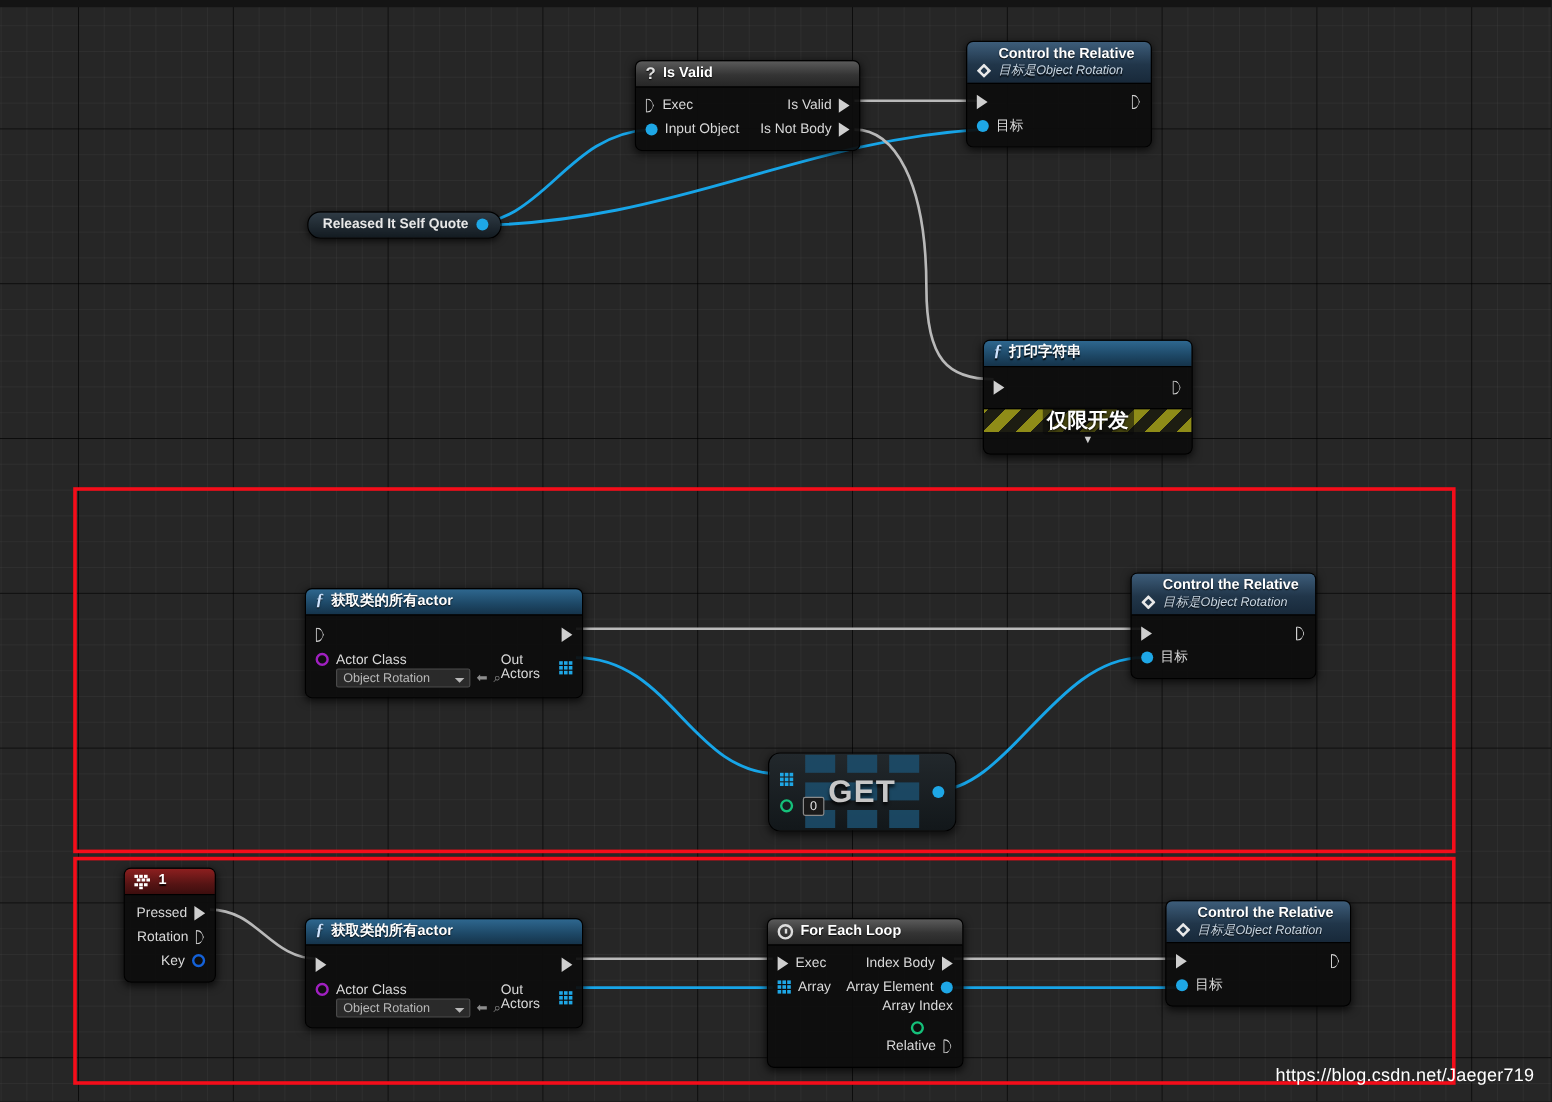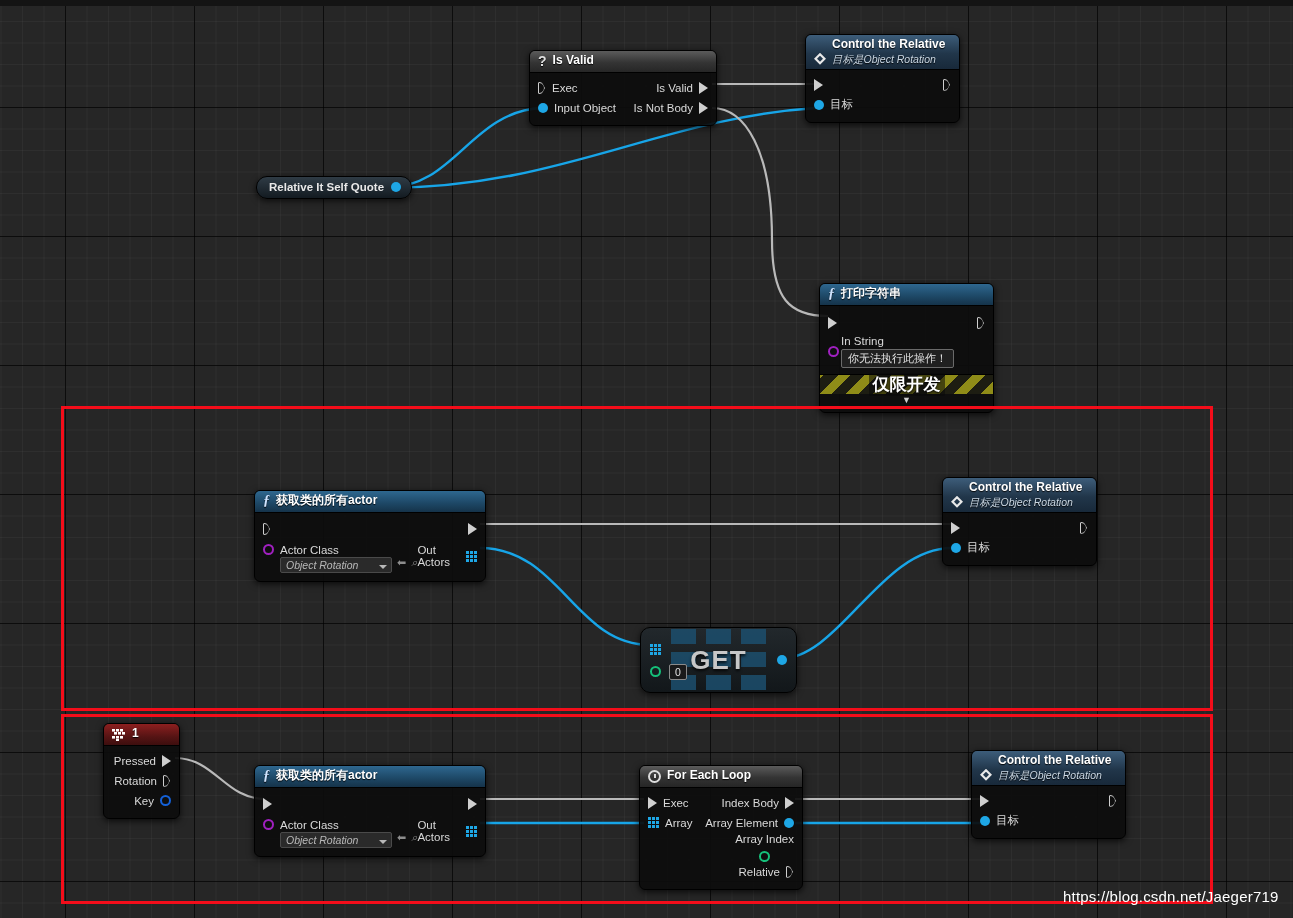--- a/index.html
+++ b/index.html
@@ -141,21 +141,21 @@
       linear-gradient(#fff 0 0),linear-gradient(#fff 0 0),linear-gradient(#fff 0 0),
       linear-gradient(#fff 0 0),linear-gradient(#fff 0 0),linear-gradient(#fff 0 0),
       linear-gradient(#fff 0 0),linear-gradient(#fff 0 0),linear-gradient(#fff 0 0),
       linear-gradient(#fff 0 0);
     background-size:3px 2.6px;background-repeat:no-repeat;
     background-position:0 0,4px 0,8px 0,2px 3.4px,6px 3.4px,10px 3.4px,0 6.8px,4px 6.8px,8px 6.8px,4px 10px;
   }
   .qicon{font-size:14px;font-weight:bold;color:#e0e0e0;line-height:1;}
   
   .classpick{
-    display:flex;align-items:flex-start;gap:5px;margin:1px 0 0 16px;font-style:italic;
+    display:flex;align-items:center;gap:5px;margin:1px 0 0 16px;
   }
   .combo{
     background:#2a2a2a;border:1px solid #4a4a4a;border-radius:2px;
     color:#b8b8b8;font-size:10.5px;padding:1px 13px 1px 5px;
     position:relative;min-width:92px;
   }
   .combo::after{
     content:"";position:absolute;right:4px;top:7px;
     border-left:4px solid transparent;border-right:4px solid transparent;
     border-top:4px solid #b8b8b8;
@@ -326,38 +326,29 @@
     </div>
     <div class="nbody">
       <div class="row split" style="min-height:24px;">
         <span class="lft">
             <i class="pin-exec"></i>
           </span>
         <span class="rgt">
             <i class="pin-exec hollow"></i>
           </span>
       </div>
-      <div class="row" style="align-items:flex-start;min-height:34px;">
-        <span class="lft" style="align-items:flex-start;padding-top:11px;">
-          <i class="pin-ring"></i>
-        </span>
-        <span style="display:flex;flex-direction:column;gap:2px;margin-left:2px;">
-          <span>In String</span>
-          <span class="strfield">你无法执行此操作！</span>
-        </span>
-      </div>
       <div class="devonly">
         <span>仅限开发</span>
       </div>
       <div class="collapse">▼</div>
     </div>
   </div>
 
   <div class="quotenode" style="left:256px;top:176px;">
-    <span>Relative It Self Quote</span>
+    <span>Released It Self Quote</span>
     <i class="pin-dot cyan"></i>
   </div>
 
   <div class="redrect" style="left:61px;top:406px;width:1152px;height:305px;"></div>
   <div class="redrect" style="left:61px;top:714px;width:1152px;height:190px;"></div>
 
   <div class="node" style="left:254px;top:490px;width:230px;">
     <div class="nhead fn">
       <span class="fnicon">ƒ</span>
       <span class="titlewrap">

